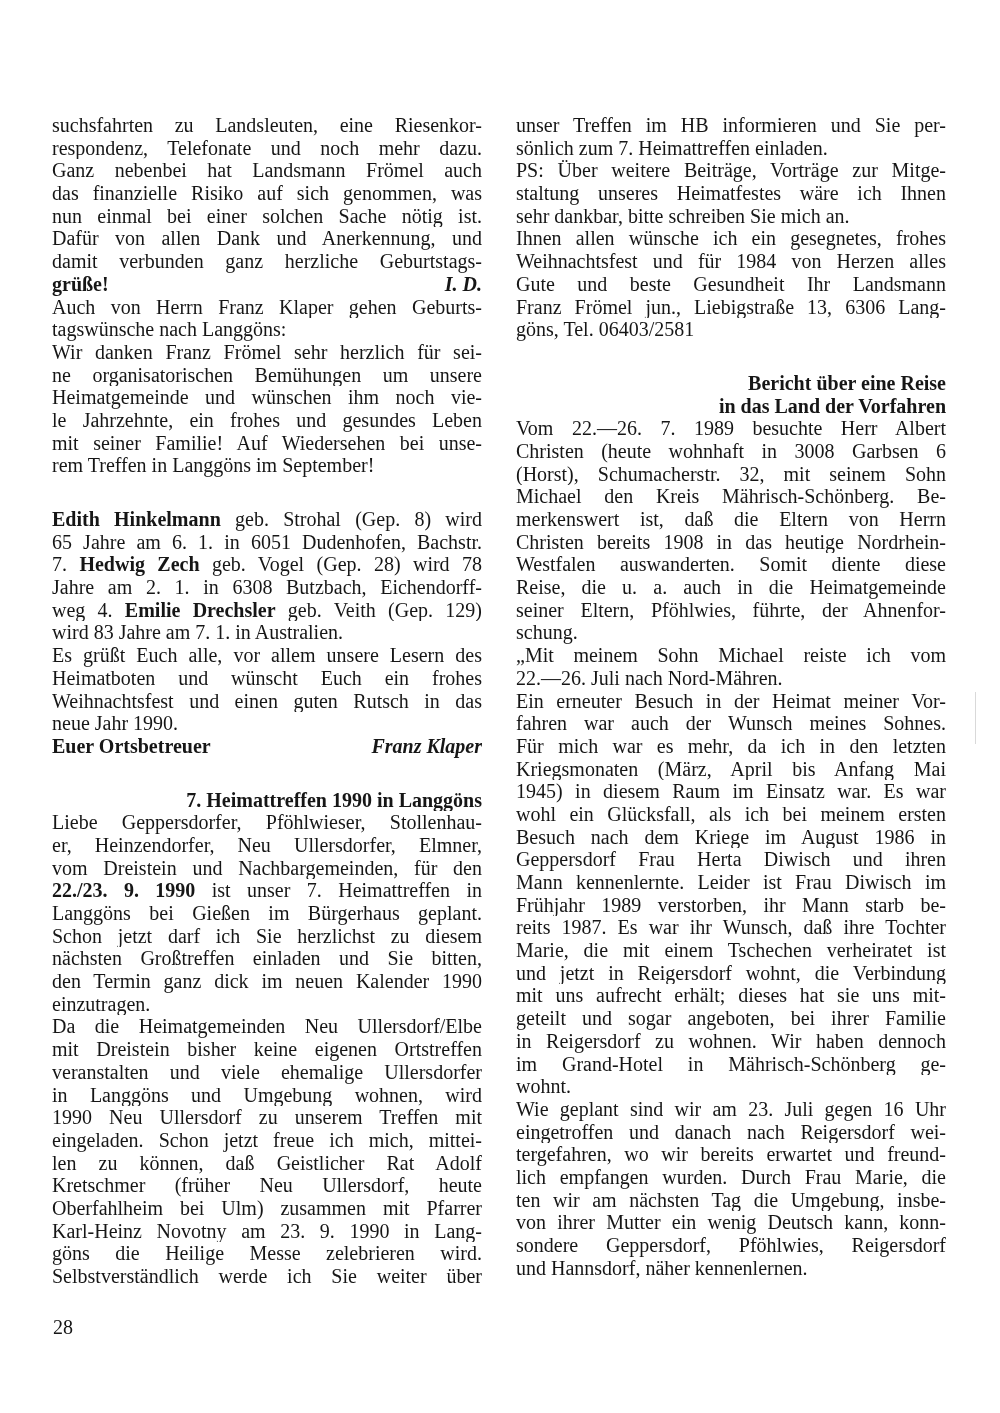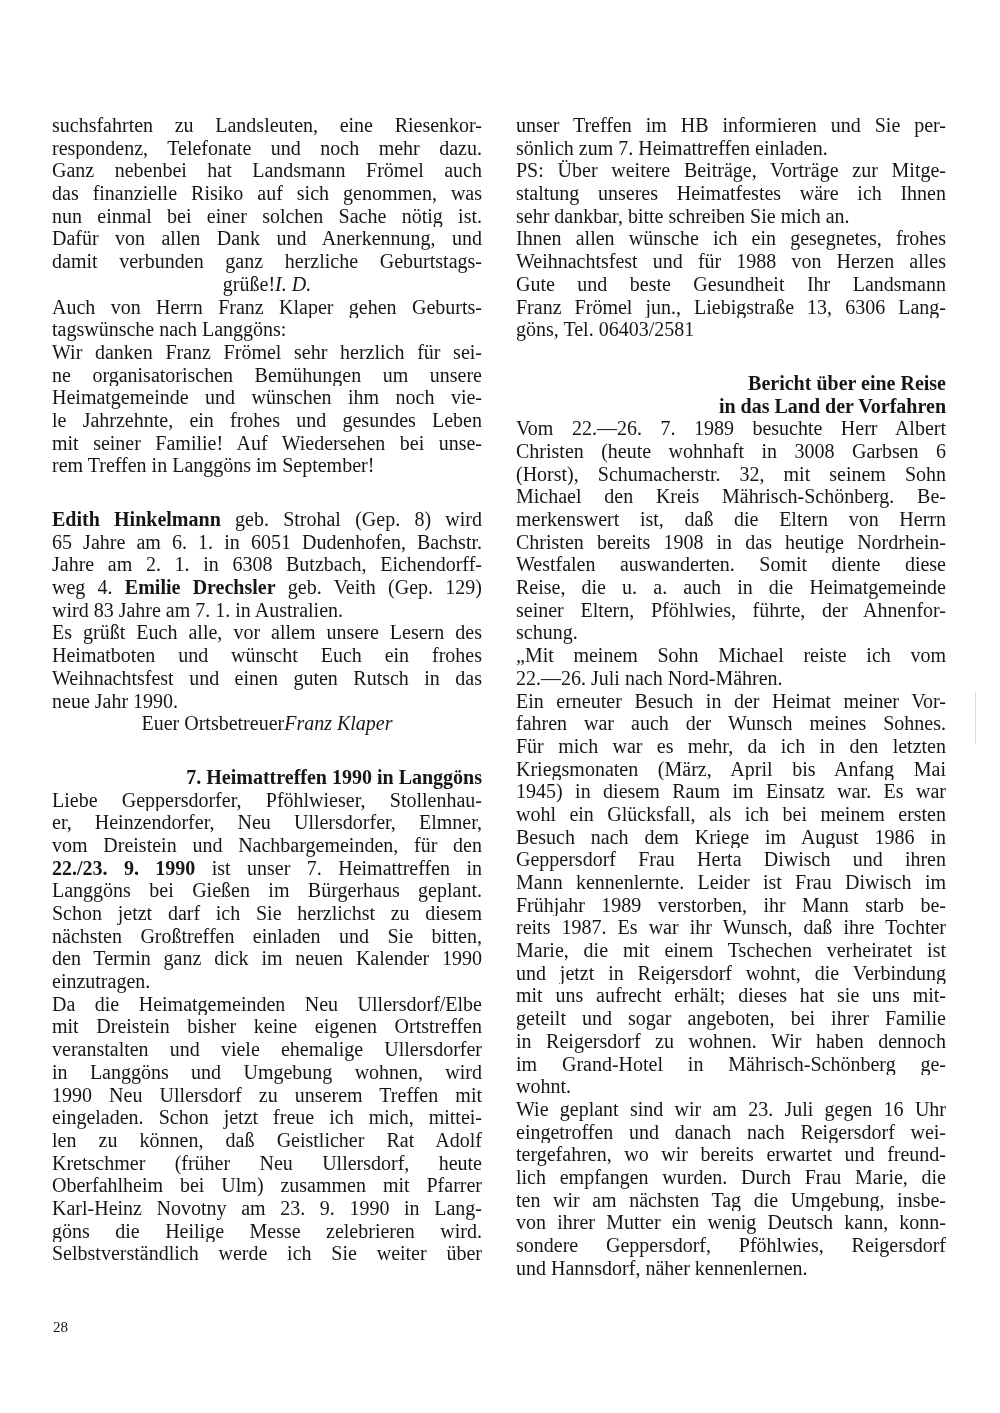--- a/index.html
+++ b/index.html
@@ -17,28 +17,28 @@
     width:894px; display:flex; gap:34px;
   }
   .col { width:430px; }
   .para, .h { margin:0; }
   .line {
     font-size:20px; line-height:22.7px; height:22.7px;
     overflow:hidden; white-space:normal;
     text-align:left;
   }
   .line.just { text-align:justify; text-align-last:justify; }
-  .line.split { display:flex; justify-content:center; }
+  .line.split { display:flex; justify-content:space-between;font-weight:bold; }
   .h .line { font-weight:700;text-align:right; }
   .b { font-weight:700; }
   .i { font-style:italic; }
   .gap { height:31px; }
   .pageno {
     position:absolute; left:53px; top:1316px;
-    font-size:15px; line-height:23px; color:#161616;
+    font-size:20px; line-height:23px; color:#161616;
   }
   .artifact {
     position:absolute; left:975px; top:692px;
     width:1px; height:52px; background:#d9d9d9;
   }
 </style>
 </head>
 <body>
 
 <div class="page" style="background: rgb(255, 255, 255); color: rgb(22, 22, 22);">
@@ -66,20 +66,21 @@
           <div class="line just">ne organisatorischen Bemühungen um unsere</div>
           <div class="line just">Heimatgemeinde und wünschen ihm noch vie-</div>
           <div class="line just">le Jahrzehnte, ein frohes und gesundes Leben</div>
           <div class="line just">mit seiner Familie! Auf Wiedersehen bei unse-</div>
           <div class="line">rem Treffen in Langgöns im September!</div>
         </div>
         <div class="gap"></div>
         <div class="para">
           <div class="line just"><span class="b">Edith Hinkelmann</span><span> geb. Strohal (Gep. 8) wird</span></div>
           <div class="line just">65 Jahre am 6. 1. in 6051 Dudenhofen, Bachstr.</div>
+          <div class="line just"><span>7. </span><span class="b">Hedwig Zech</span><span> geb. Vogel (Gep. 28) wird 78</span></div>
           <div class="line just">Jahre am 2. 1. in 6308 Butzbach, Eichendorff-</div>
           <div class="line just"><span>weg 4. </span><span class="b">Emilie Drechsler</span><span> geb. Veith (Gep. 129)</span></div>
           <div class="line">wird 83 Jahre am 7. 1. in Australien.</div>
         </div>
         <div class="para">
           <div class="line just">Es grüßt Euch alle, vor allem unsere Lesern des</div>
           <div class="line just">Heimatboten und wünscht Euch ein frohes</div>
           <div class="line just">Weihnachtsfest und einen guten Rutsch in das</div>
           <div class="line">neue Jahr 1990.</div>
         </div>
@@ -124,21 +125,21 @@
           <div class="line just">unser Treffen im HB informieren und Sie per-</div>
           <div class="line">sönlich zum 7. Heimattreffen einladen.</div>
         </div>
         <div class="para">
           <div class="line just">PS: Über weitere Beiträge, Vorträge zur Mitge-</div>
           <div class="line just">staltung unseres Heimatfestes wäre ich Ihnen</div>
           <div class="line">sehr dankbar, bitte schreiben Sie mich an.</div>
         </div>
         <div class="para">
           <div class="line just">Ihnen allen wünsche ich ein gesegnetes, frohes</div>
-          <div class="line just">Weihnachtsfest und für 1988 von Herzen alles</div>
+          <div class="line just">Weihnachtsfest und für 1984 von Herzen alles</div>
           <div class="line just">Gute und beste Gesundheit Ihr Landsmann</div>
           <div class="line just">Franz Frömel jun., Liebigstraße 13, 6306 Lang-</div>
           <div class="line">göns, Tel. 06403/2581</div>
         </div>
         <div class="gap"></div>
         <div class="h">
           <div class="line">Bericht über eine Reise</div>
           <div class="line">in das Land der Vorfahren</div>
         </div>
         <div class="para">

